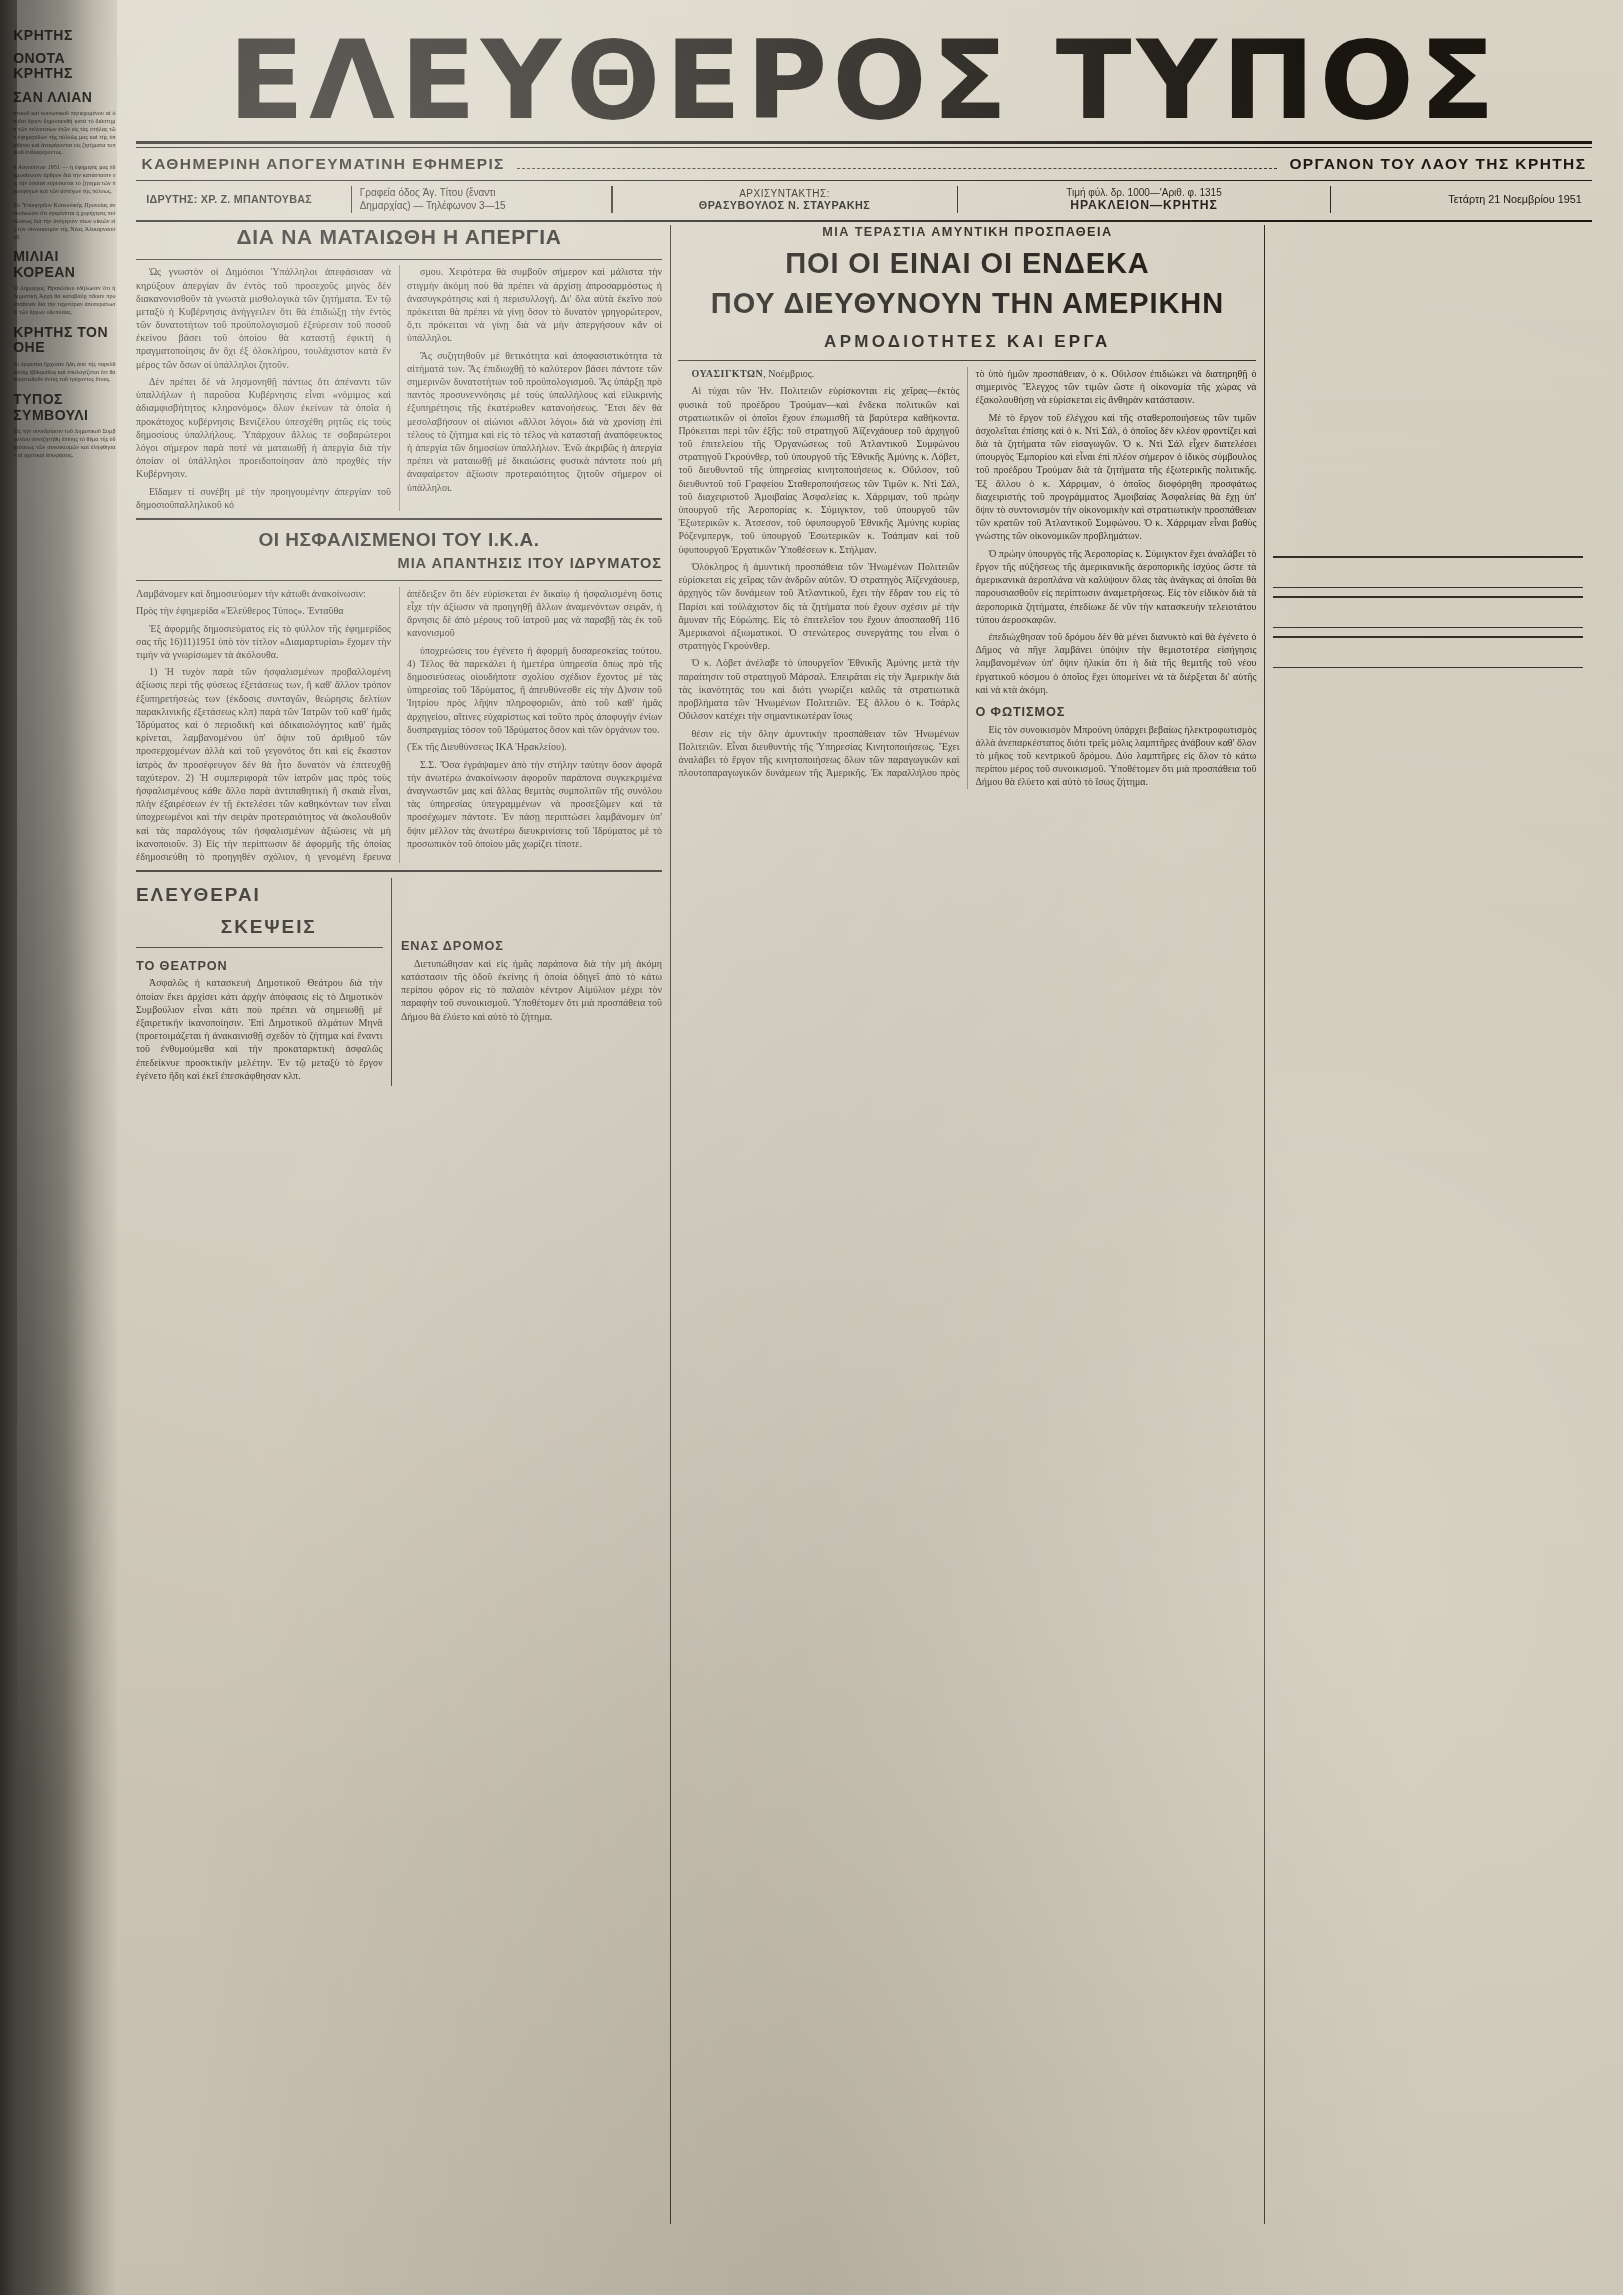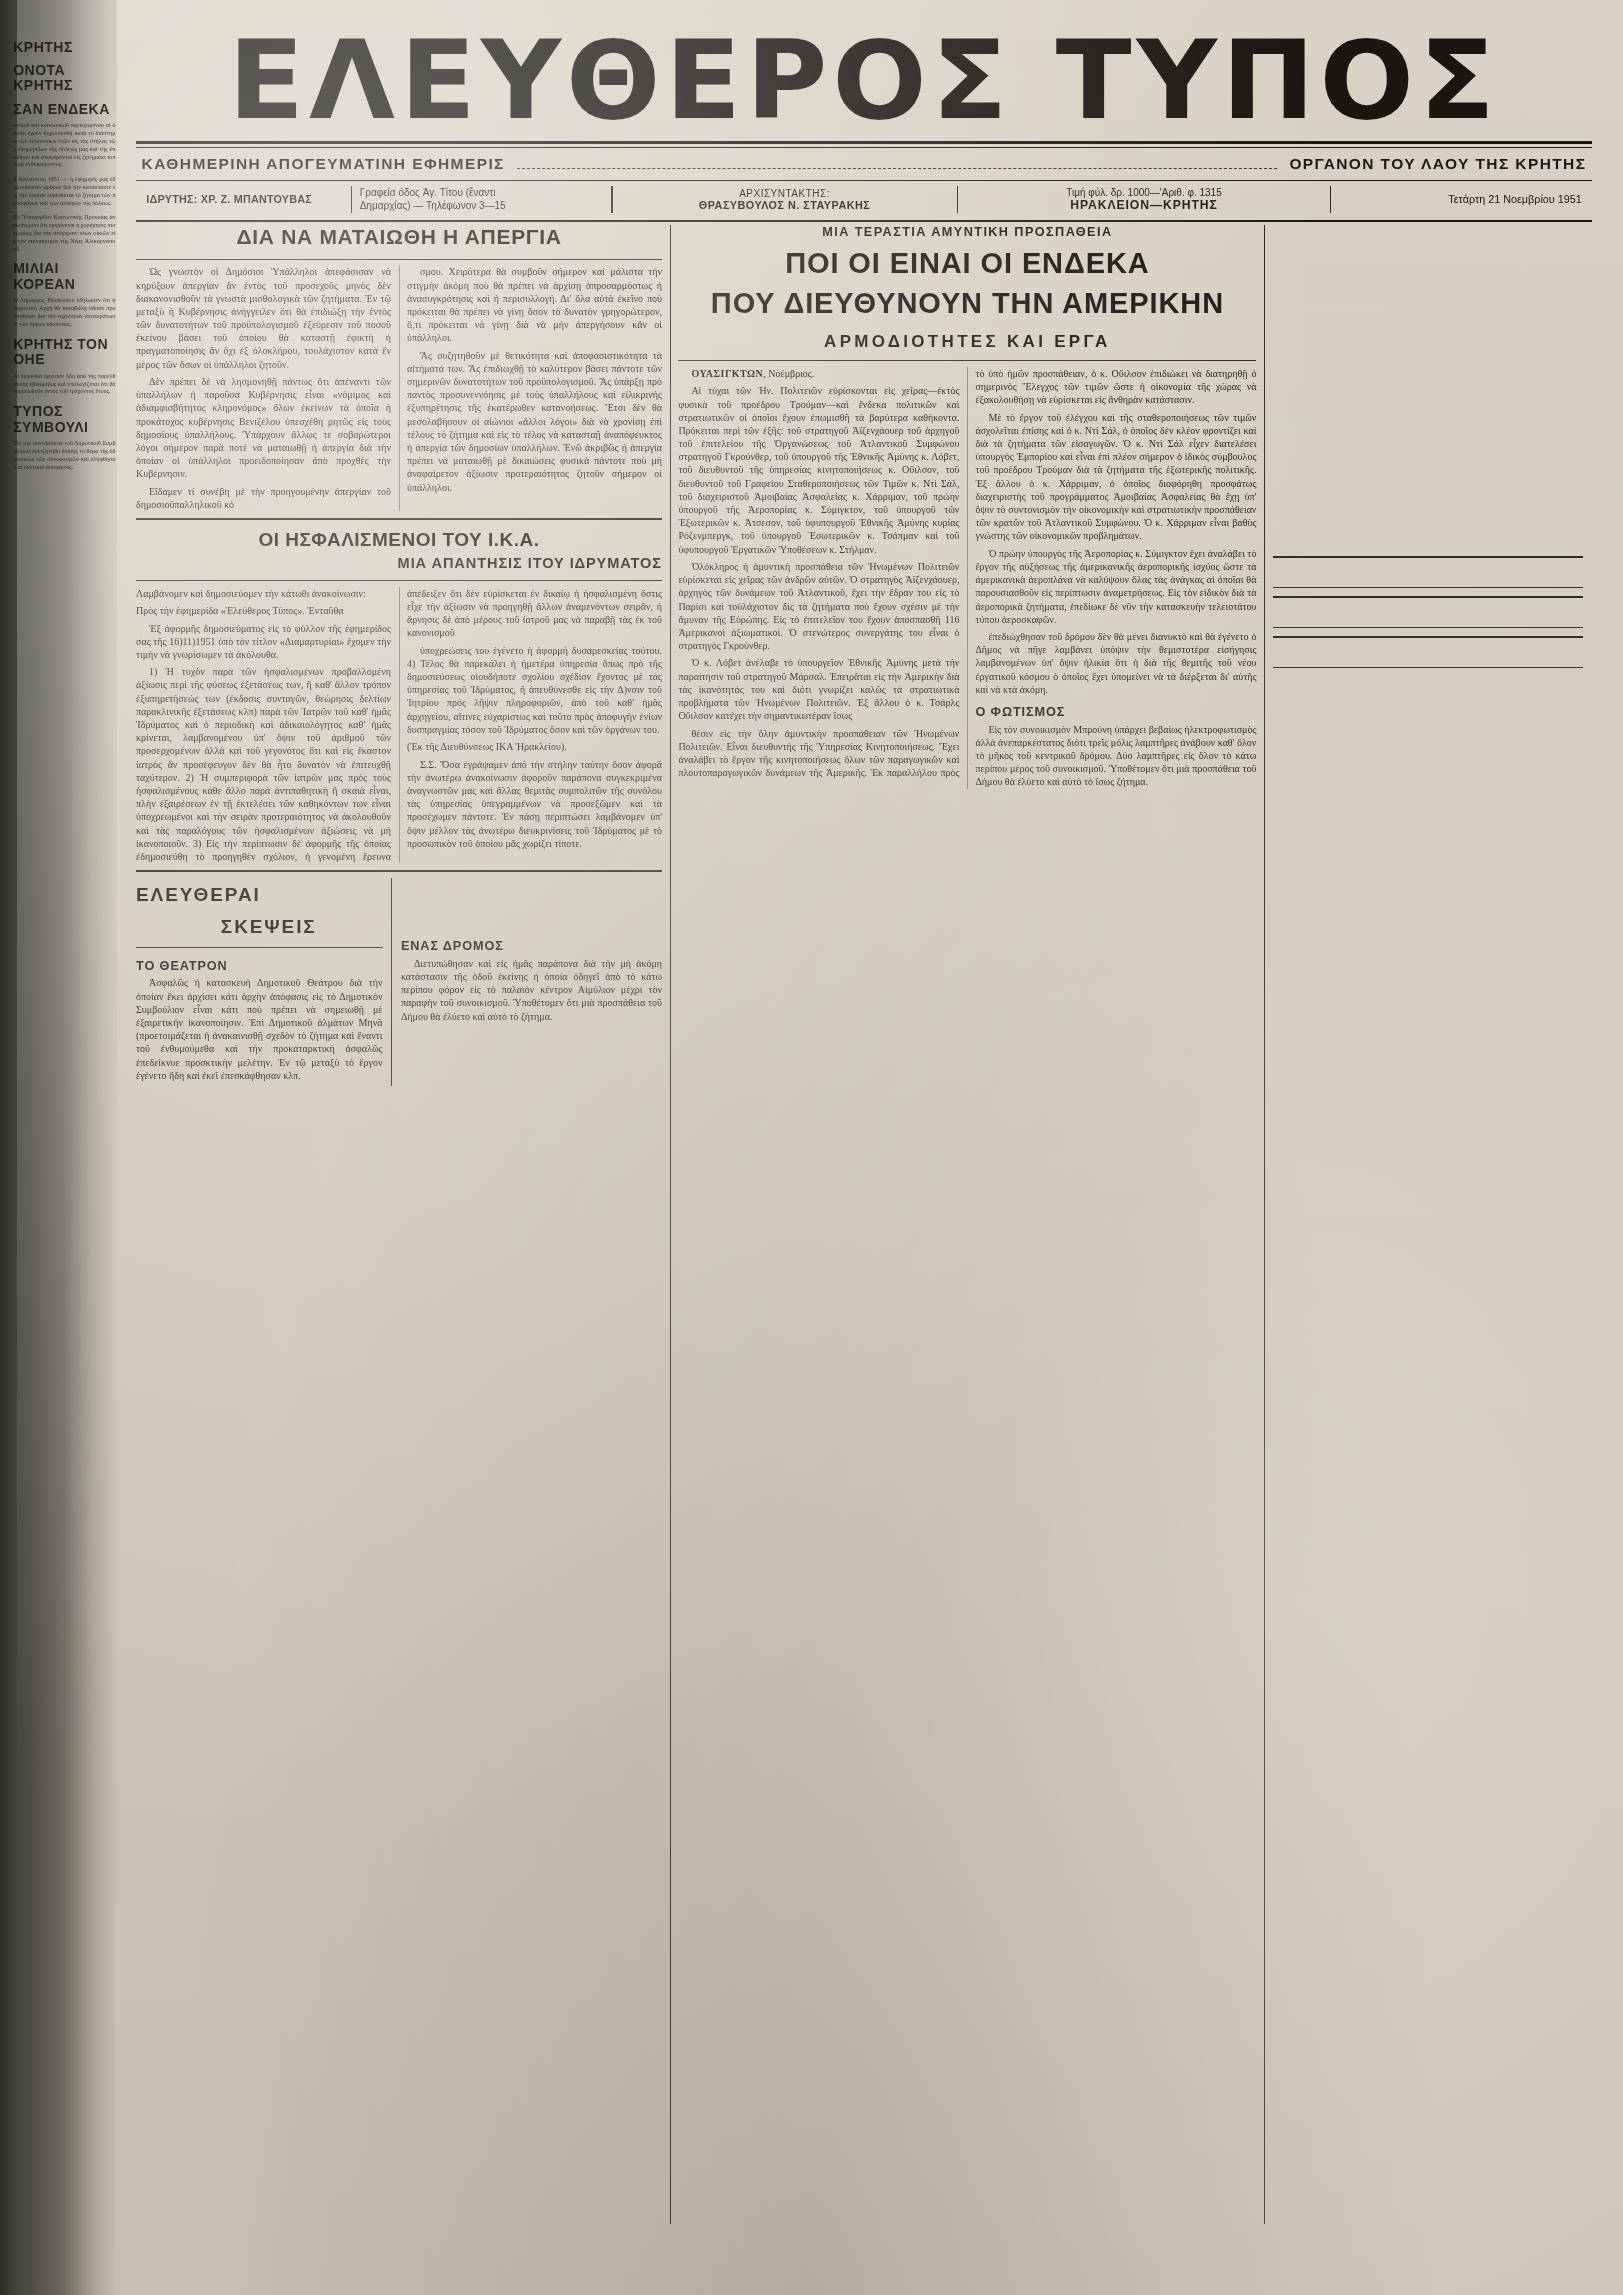--- a/index.html
+++ b/index.html
@@ -41,21 +41,21 @@
     position: absolute;
     left: 0; top: 0;
     width: 17px; height: 100%;
     background: linear-gradient(90deg,#2c2b27,#45443e);
     z-index: 3;
   }
   
   .neighbour {
     position: absolute;
     left: 8.5px;
-    top: 32px;
+    top: 20px;
     width: 107px;
     height: 2236px;
     color: #1a1814;
     font-size: 7px;
     line-height: 1.28;
     overflow: hidden;
     z-index: 4;
     opacity: 0.85;
     padding-left: 4.7px;
     box-sizing: border-box;
@@ -306,21 +306,21 @@
 
 <div class="page">
 
   <div class="gutter"></div>
   <div class="gutter-strip"></div>
 
   <div class="neighbour">
     <div class="nb-head">ΚΡΗΤΗΣ</div>
     <div class="nb-head">ΟΝΟΤΑ
 ΚΡΗΤΗΣ</div>
-    <div class="nb-head">ΣΑΝ ΕΝΔΕΚΑ</div>
+    <div class="nb-head">ΣΑΝ ΛΛΙΑΝ</div>
     <div class="nb-body">ατικοῦ καὶ κοινωνικοῦ περιεχομένου αἱ ὁποῖαι ἔχουν δημοσιευθῆ κατὰ τὸ διάστημα τῶν τελευταίων ἐτῶν εἰς τὰς στήλας τῶν ἐφημερίδων τῆς πόλεώς μας καὶ τῆς ὑπαίθρου καὶ ἀναφέρονται εἰς ζητήματα τοπικοῦ ἐνδιαφέροντος.</div>
     <div class="nb-body">6 Αὐγούστου 1951 — ἡ ἐφημερὶς μας ἐδημοσίευσεν ἄρθρον διὰ τὴν κατάστασιν εἰς τὴν ὁποίαν εὑρίσκεται τὸ ζήτημα τῶν προσφύγων καὶ τῶν ἀστέγων τῆς πόλεως.</div>
     <div class="nb-body">Τὸ Ὑπουργεῖον Κοινωνικῆς Προνοίας ἀνεκοίνωσεν ὅτι ἐγκρίνεται ἡ χορήγησις πιστώσεως διὰ τὴν ἀνέγερσιν νέων οἰκιῶν εἰς τὸν συνοικισμὸν τῆς Νέας Ἀλικαρνασσοῦ.</div>
     <div class="nb-head">ΜΙΛΙΑΙ
 ΚΟΡΕΑΝ</div>
     <div class="nb-body">Ὁ Δήμαρχος Ἡρακλείου ἐδήλωσεν ὅτι ἡ Δημοτικὴ Ἀρχὴ θὰ καταβάλῃ πᾶσαν προσπάθειαν διὰ τὴν ταχυτέραν ἀποπεράτωσιν τῶν ἔργων ὁδοποιίας.</div>
     <div class="nb-head">ΚΡΗΤΗΣ
 ΤΟΝ ΟΗΕ</div>
     <div class="nb-body">Αἱ ἐργασίαι ἤρχισαν ἤδη ἀπὸ τῆς παρελθούσης ἑβδομάδος καὶ ὑπολογίζεται ὅτι θὰ περατωθοῦν ἐντὸς τοῦ τρέχοντος ἔτους.</div>
     <div class="nb-head">ΤΥΠΟΣ ΣΥΜΒΟΥΛΙ</div>

